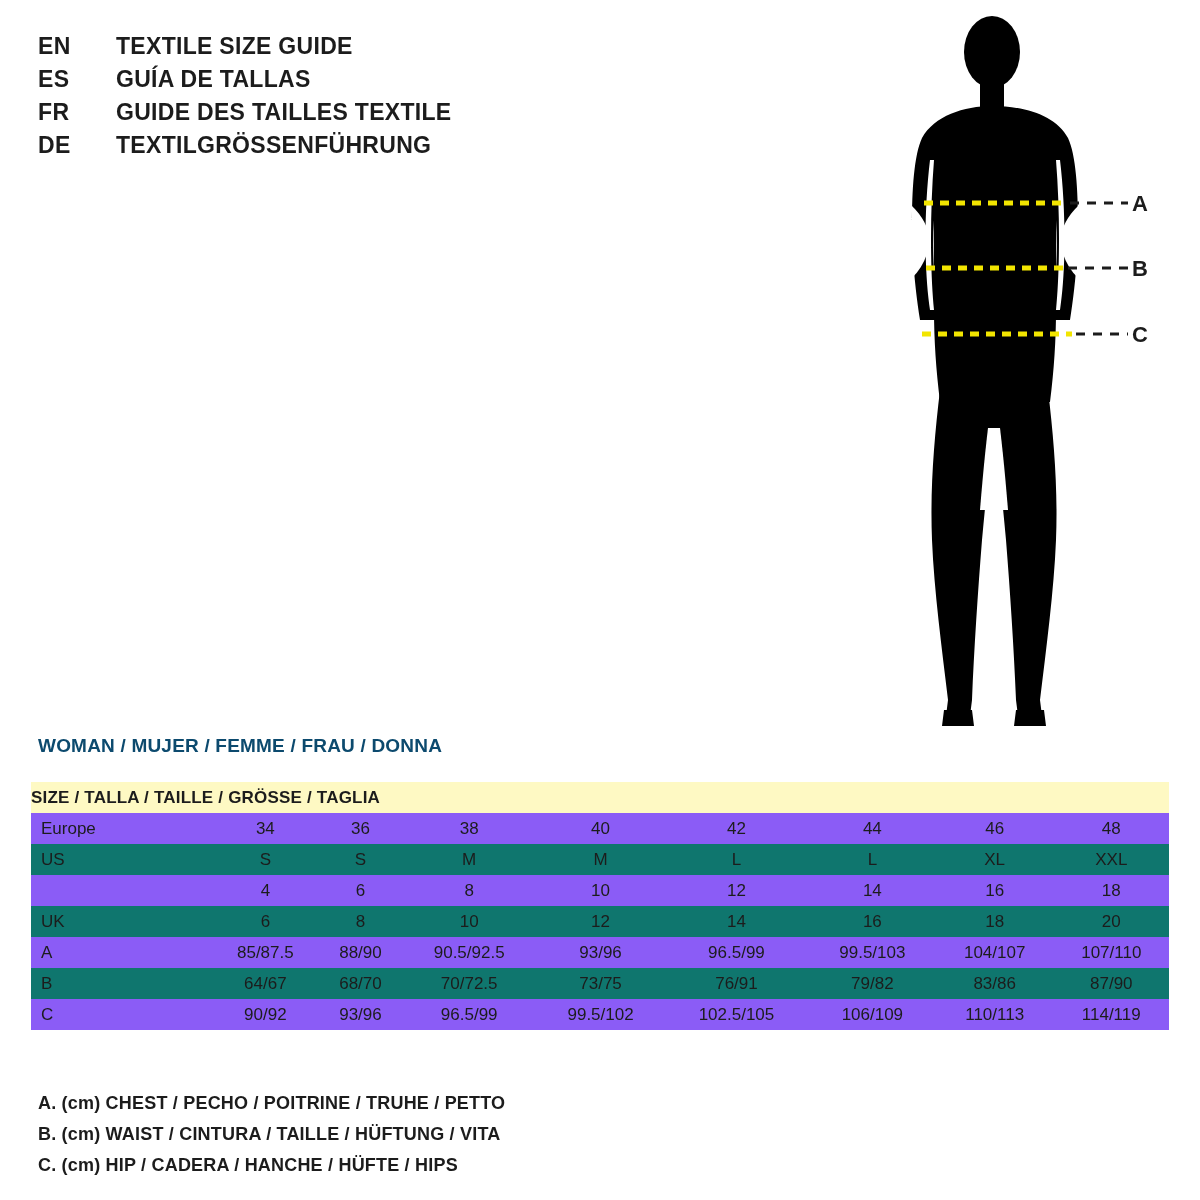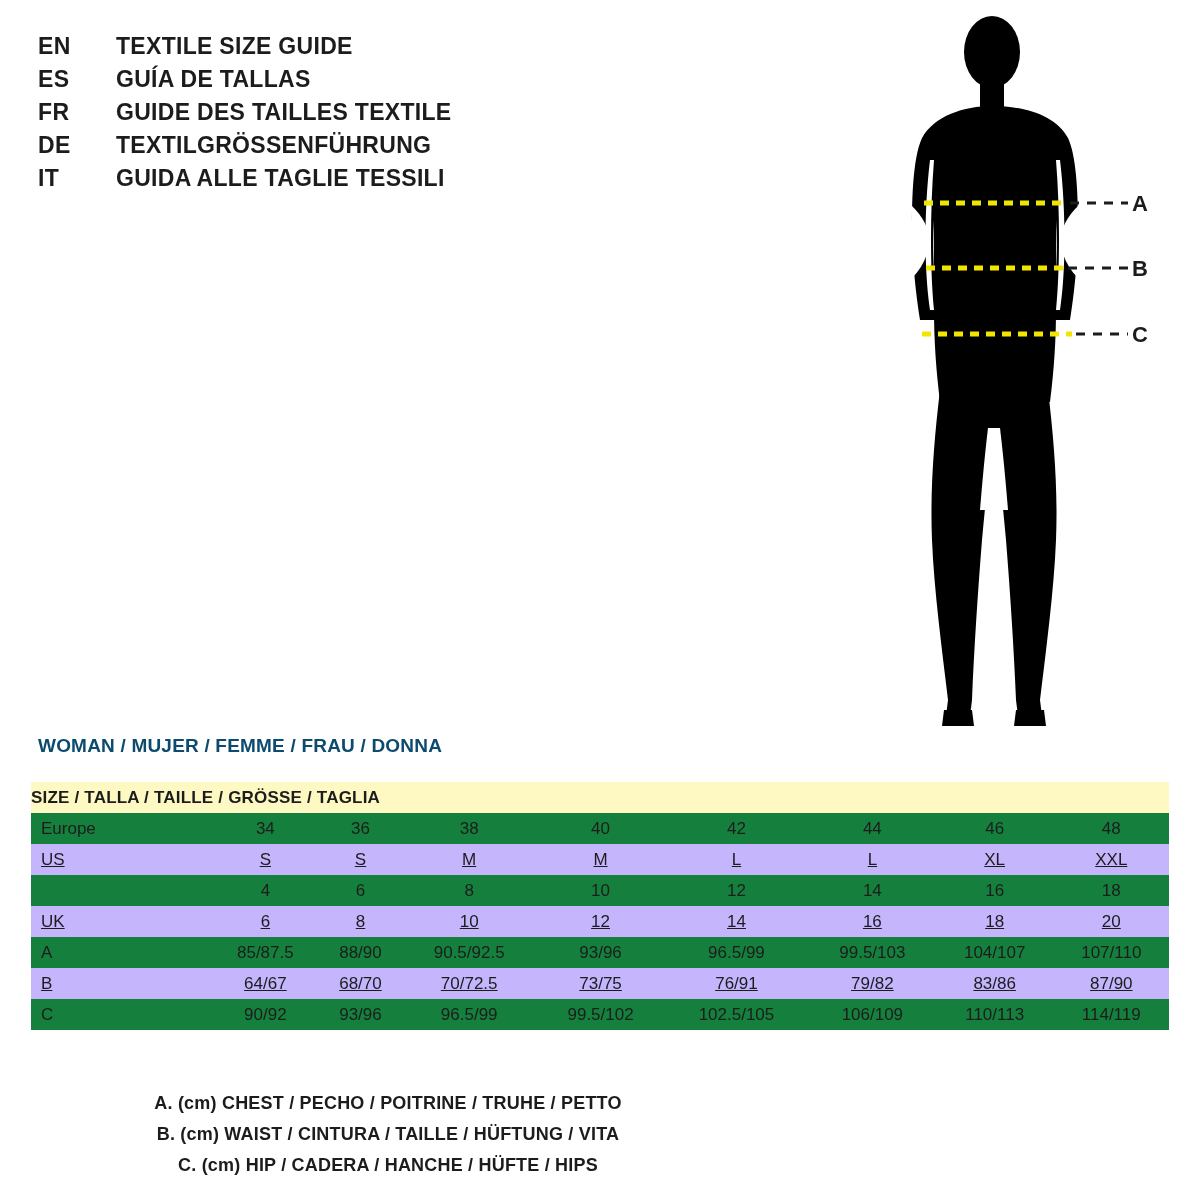--- a/index.html
+++ b/index.html
@@ -88,22 +88,22 @@
     padding: 0;
     vertical-align: middle;
   }
   .hdr-row td {
     background: #fef9c3;
     font-weight: bold;
     font-size: 17px;
     padding-left: 10px;
     letter-spacing: 0.2px;
   }
-  .row-a td { background: #15803d; }
-  .row-b td { background: #c4b5fd; text-decoration: underline; }
+  .row-a td { background: #8b5cf6; }
+  .row-b td { background: #0f766e; }
   .lbl {
     width: 170px;
     padding-left: 10px !important;
     text-align: left;
   }
   .val {
     text-align: center;
   }
 
   
@@ -113,21 +113,20 @@
     top: 1088px;
     width: 700px;
   }
   .legend-line {
     font-size: 18px;
     font-weight: bold;
     letter-spacing: 0.2px;
     line-height: 31px;
     color: #1c1c1c;
     white-space: nowrap;
-    text-align: center;
   }
 </style>
 </head>
 <body>
 
 <div id="title-block">
   <div class="title-row">
     <div class="title-lang">EN</div>
     <div class="title-text">TEXTILE SIZE GUIDE</div>
   </div>
@@ -136,24 +135,20 @@
     <div class="title-text">GUÍA DE TALLAS</div>
   </div>
   <div class="title-row">
     <div class="title-lang">FR</div>
     <div class="title-text">GUIDE DES TAILLES TEXTILE</div>
   </div>
   <div class="title-row">
     <div class="title-lang">DE</div>
     <div class="title-text">TEXTILGRÖSSENFÜHRUNG</div>
   </div>
-  <div class="title-row">
-    <div class="title-lang">IT</div>
-    <div class="title-text">GUIDA ALLE TAGLIE TESSILI</div>
-  </div>
 </div>
 
 <div id="figure-area">
   <svg width="330" height="740" viewBox="0 0 330 740">
     <g fill="#000000">
 
       <ellipse cx="132" cy="42" rx="28" ry="36"></ellipse>
 
       <rect x="120" y="70" width="24" height="32"></rect>
 

